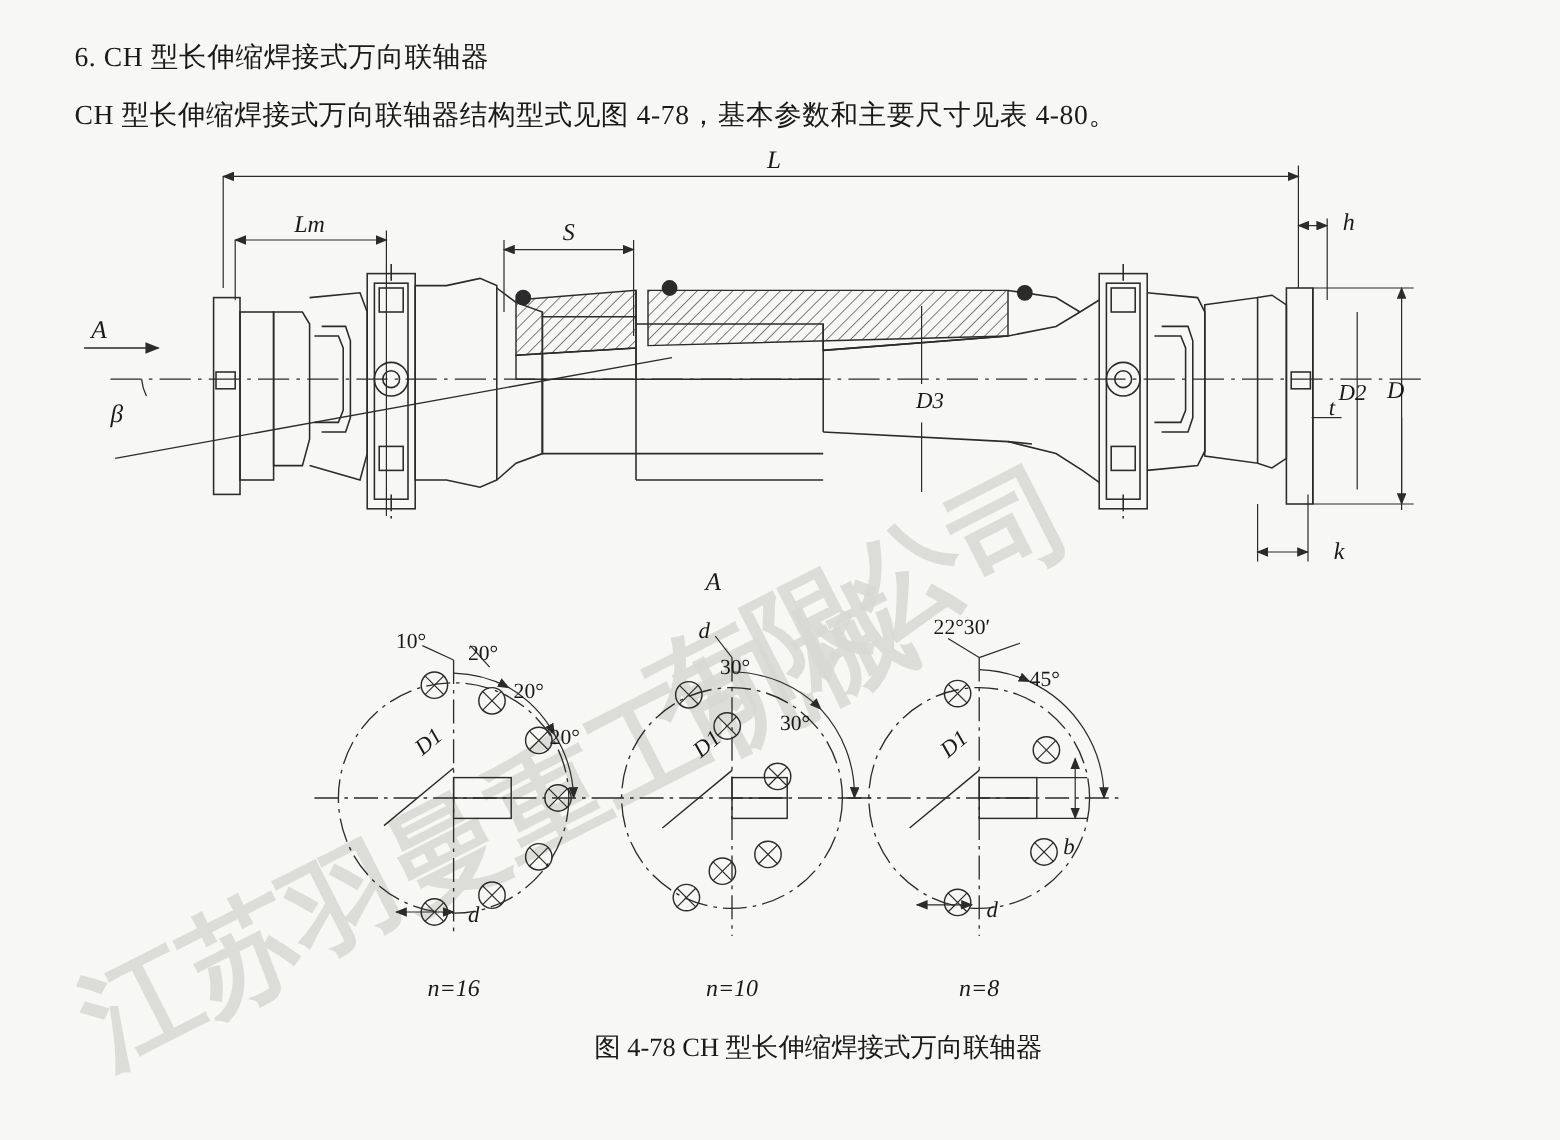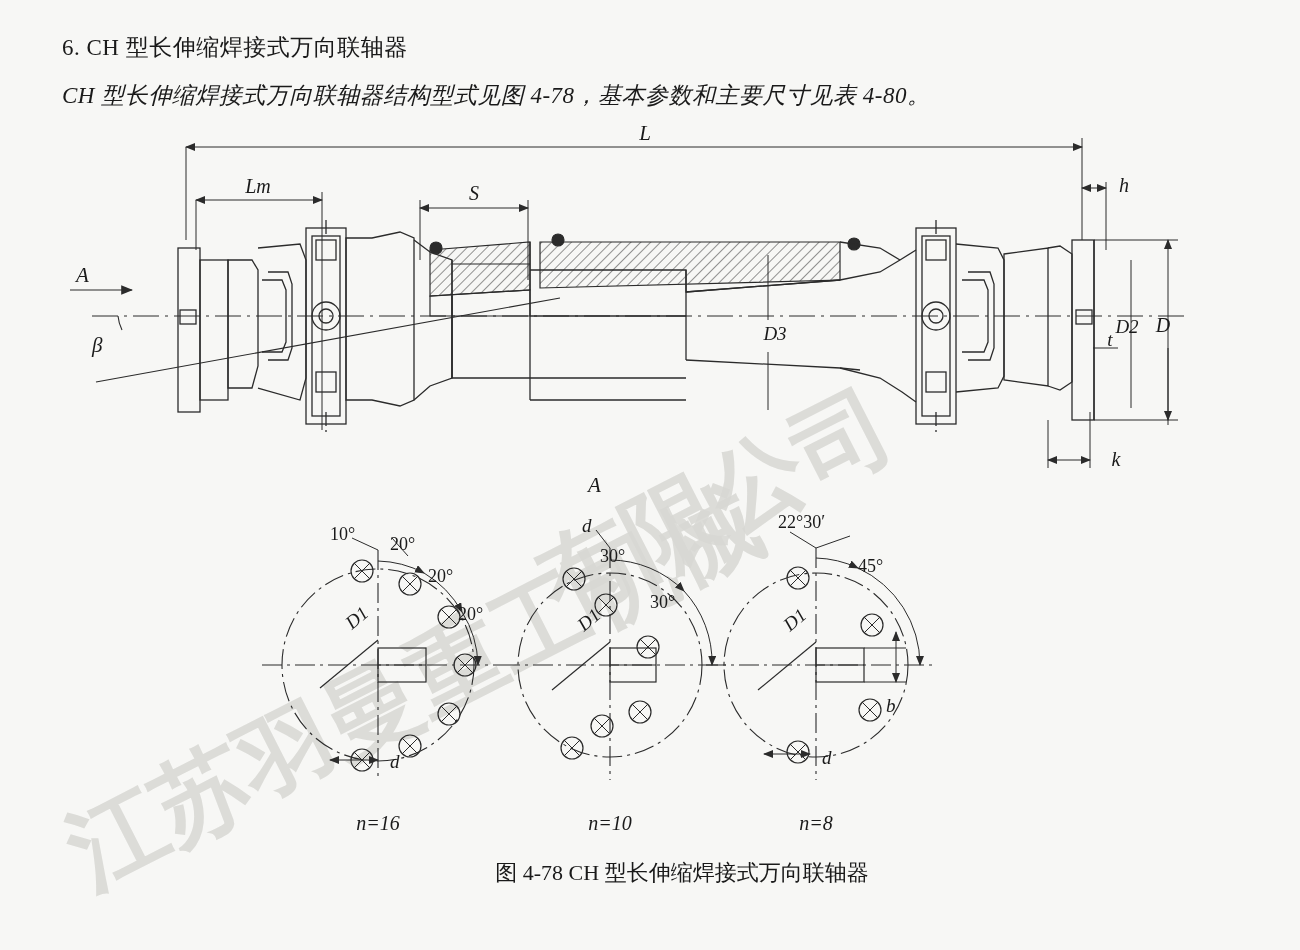--- a/index.html
+++ b/index.html
@@ -13,21 +13,21 @@
   }
   .page{position:relative;width:1300px;height:950px;}
 
   
   .heading{
     position:absolute;left:62px;top:32px;
     font-size:23px;letter-spacing:0.5px;
   }
   .para{
     position:absolute;left:62px;top:80px;
-    font-size:23px;letter-spacing:0.5px;font-style:italic;
+    font-size:23px;letter-spacing:0.5px;
   }
   .figure-caption{
     position:absolute;left:0;top:858px;width:1300px;
     text-align:center;font-size:22px;padding-left:32px;
   }
 
   
   .drawing{
     position:absolute;left:0;top:120px;width:1300px;height:740px;
   }

